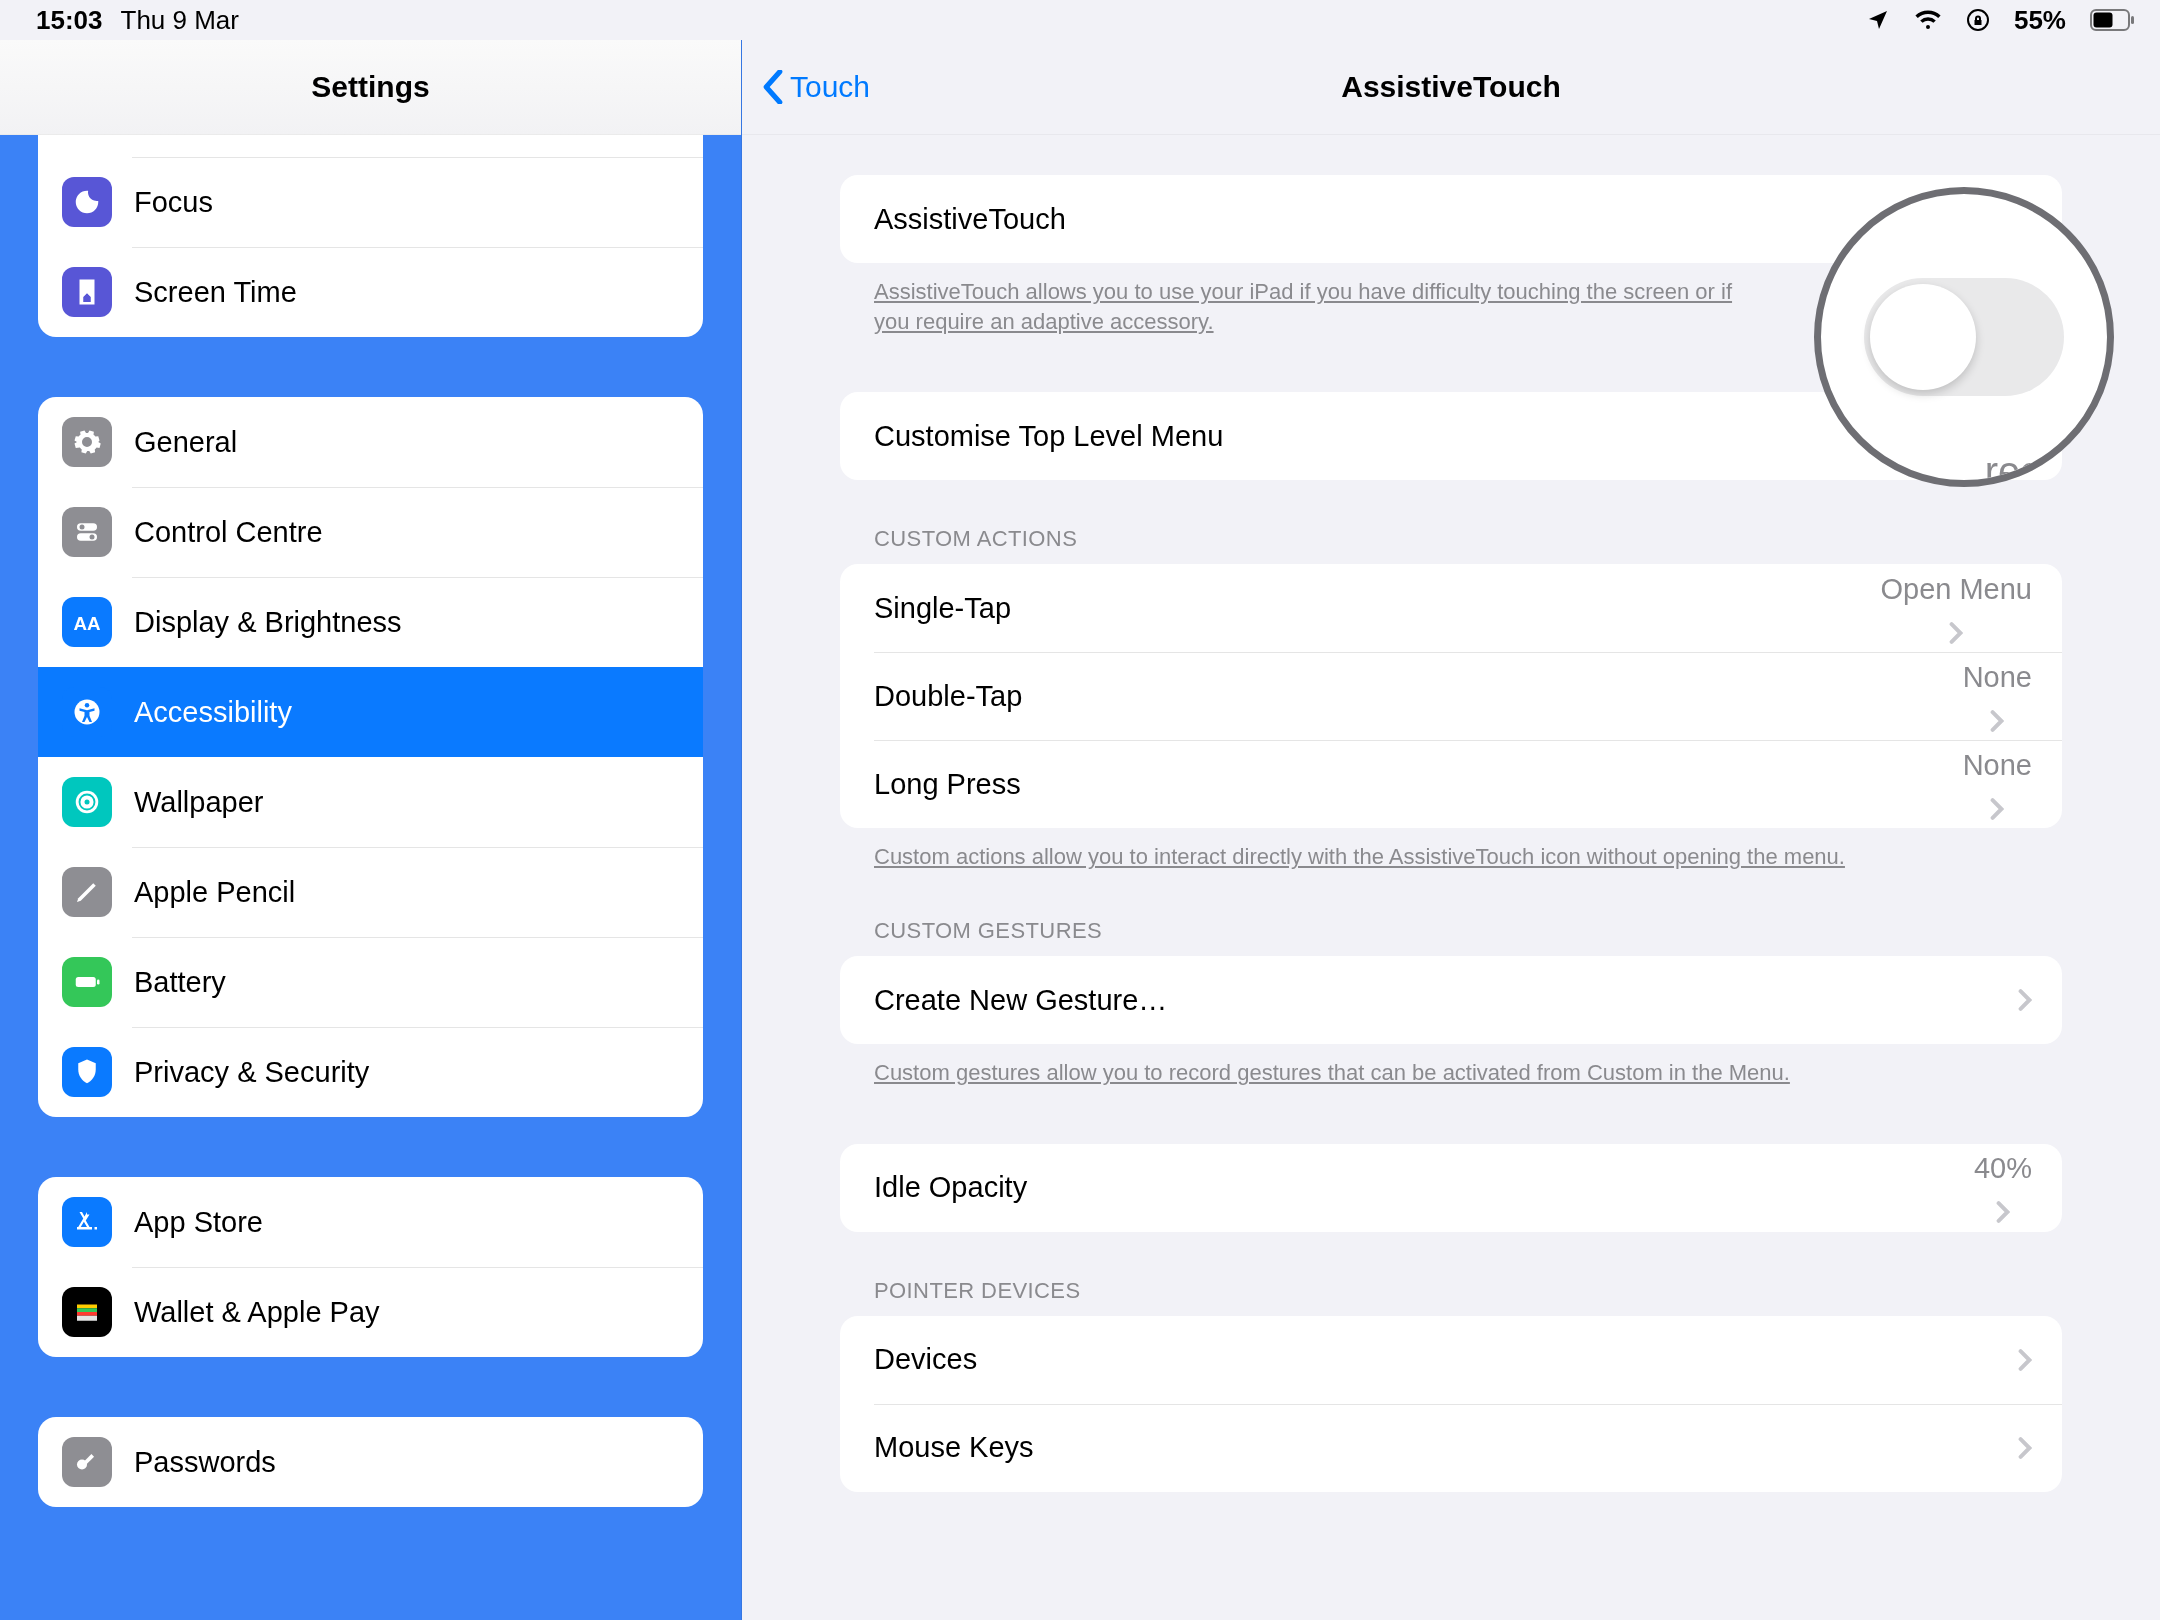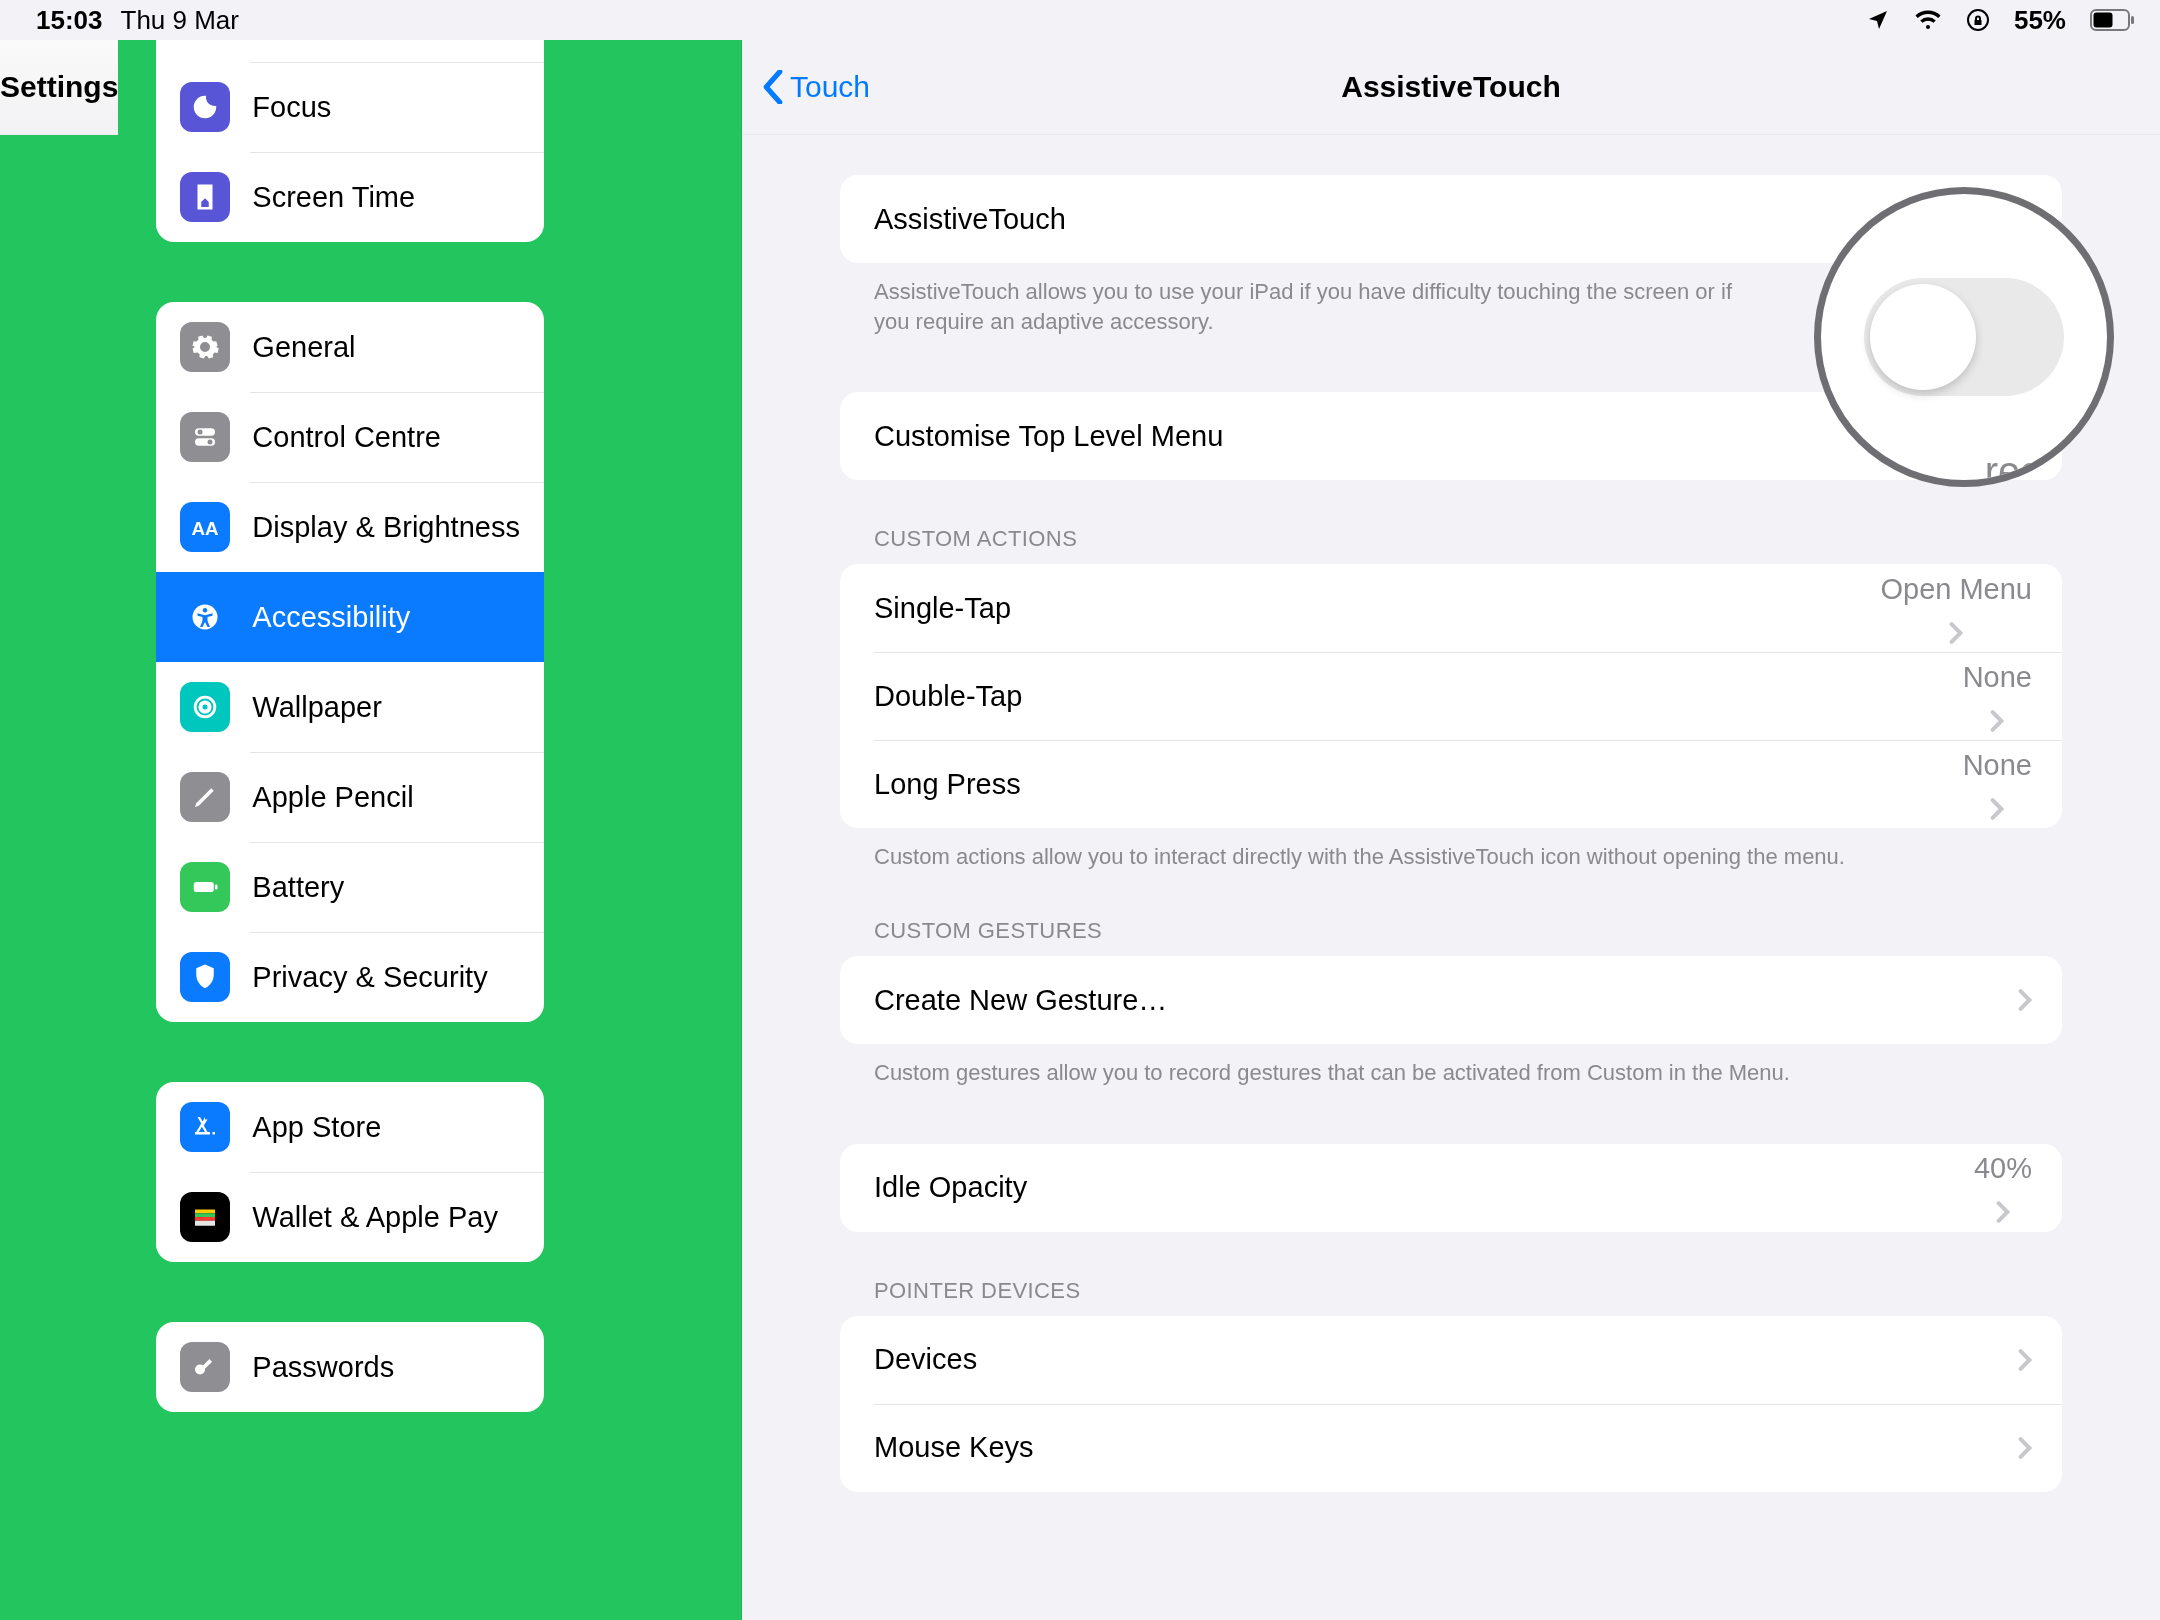--- a/index.html
+++ b/index.html
@@ -4,21 +4,21 @@
 <style>
   * { margin: 0; padding: 0; box-sizing: border-box; font-family: -apple-system, 'Helvetica Neue', Helvetica, Arial, sans-serif; }
   html, body { width: 2160px; height: 1620px; overflow: hidden; background: #F2F2F7; }
   
   .status-bar { height: 40px; display: flex; justify-content: space-between; align-items: center; padding: 0 24px 0 36px; font-size: 26px; font-weight: 600; color: #000; }
   .status-left { display: flex; gap: 18px; align-items: baseline; }
   .status-right { display: flex; gap: 24px; align-items: center; }
   .status-right svg { display: block; }
   
   .main { display: flex; height: calc(100% - 40px); }
-  .sidebar { width: 742px; background: #22c55e; border-right: 1px solid rgba(0,0,0,0.08); display: flex; flex-direction: row; }
+  .sidebar { width: 742px; background: #3b82f6; border-right: 1px solid rgba(0,0,0,0.08); display: flex; flex-direction: column; }
   .sidebar-header { height: 95px; display: flex; align-items: center; justify-content: center; font-size: 30px; font-weight: 700; border-bottom: 1px solid rgba(0,0,0,0.06); background: linear-gradient(#fafafa, #f2f2f4); }
   .sidebar-scroll { overflow: hidden; padding: 0 38px 40px; }
   .group { background: #fff; border-radius: 18px; margin-top: 60px; overflow: hidden; }
   .group.first { margin-top: 0; }
   .row { display: flex; align-items: center; height: 90px; padding: 0 24px; position: relative; cursor: pointer; }
   .row + .row::before { content: ""; position: absolute; top: 0; left: 94px; right: 0; height: 1px; background: rgba(0,0,0,0.1); }
   .row.selected { background: #0A7AFF; color: #fff; }
   .row.selected + .row::before { display:none; }
   .row.selected::before { display:none; }
   .row-icon { width: 50px; height: 50px; border-radius: 12px; display: flex; align-items: center; justify-content: center; margin-right: 22px; flex-shrink: 0; }
@@ -39,21 +39,21 @@
   .ic-wallet   { background: #000; }
   .ic-pass     { background: #8E8E93; }
   
   .detail { flex: 1; display: flex; flex-direction: column; background: #F2F2F7; }
   .detail-header { height: 95px; display: flex; align-items: center; position: relative; border-bottom: 1px solid rgba(0,0,0,0.04); }
   .back { position: absolute; left: 20px; display: flex; align-items: center; color: #007AFF; font-size: 30px; cursor: pointer; }
   .back svg { width: 22px; height: 34px; margin-right: 6px; fill: #007AFF; }
   .detail-title { margin: 0 auto; font-size: 30px; font-weight: 600; }
   .detail-scroll { flex: 1; overflow: hidden; padding: 40px 98px 0; position: relative; }
   .section-header { font-size: 22px; color: #8A8A8E; text-transform: uppercase; padding: 46px 0 12px 34px; letter-spacing: 0.4px; }
-  .section-footer { font-size: 22px; color: #8A8A8E; padding: 14px 28px 0 34px; line-height: 1.35; }
+  .section-footer { font-size: 22px; color: #8A8A8E; padding: 14px 28px 0 34px; line-height: 1.35; text-decoration: underline; }
   .card { background: #fff; border-radius: 18px; overflow: hidden; }
   .card-row { display: flex; align-items: center; justify-content: space-between; height: 88px; padding: 0 30px 0 34px; position: relative; cursor: pointer; }
   .card-row + .card-row::before { content: ""; position: absolute; top: 0; left: 34px; right: 0; height: 1px; background: rgba(0,0,0,0.1); }
   .card-label { font-size: 29px; color: #000; }
   .card-right { display: flex; align-items: center; gap: 16px; flex-direction: column; }
   .card-value { font-size: 29px; color: #8A8A8E; }
   .chevron { width: 14px; height: 22px; fill: none; stroke: #C7C7CC; stroke-width: 3.6; stroke-linecap: round; }
   
   .toggle { width: 88px; height: 52px; background: #E9E9EA; border-radius: 26px; position: relative; }
   .toggle::after { content: ""; position: absolute; top: 3px; left: 3px; width: 46px; height: 46px; background: #fff; border-radius: 50%; box-shadow: 0 2px 6px rgba(0,0,0,0.2); }

